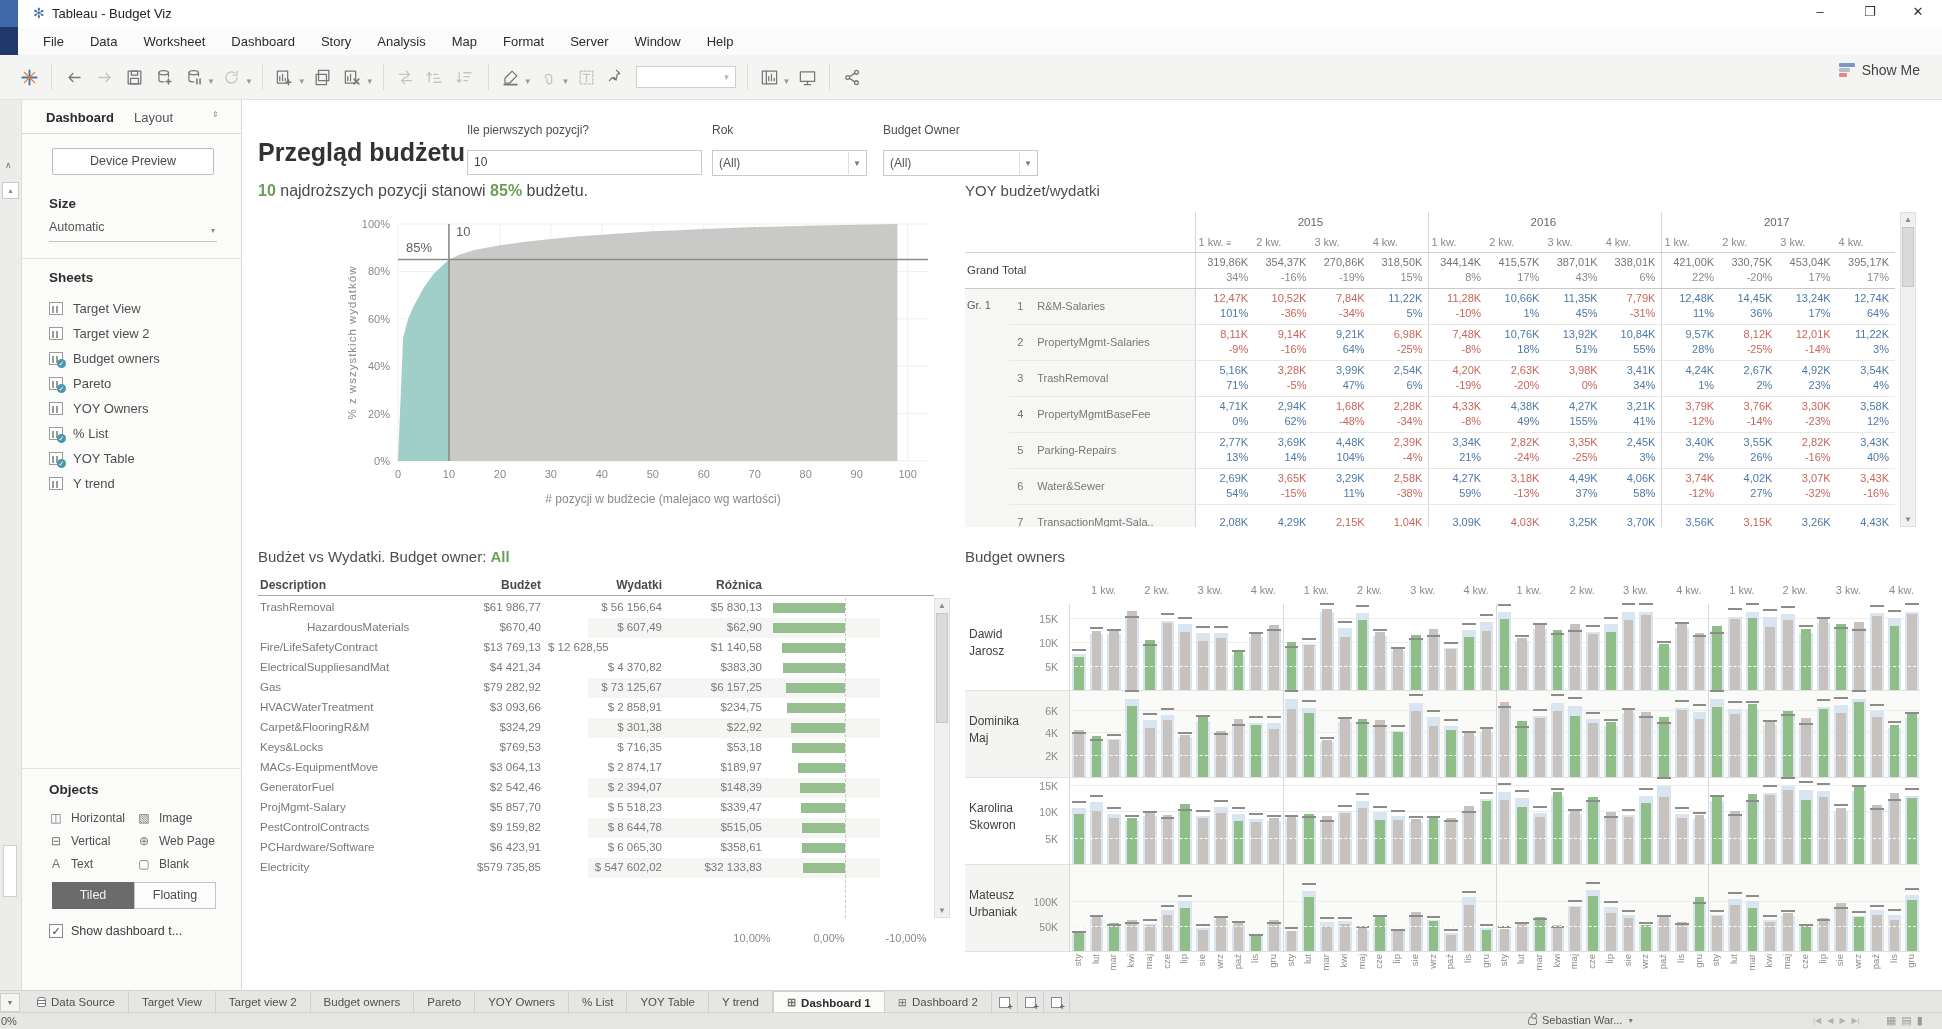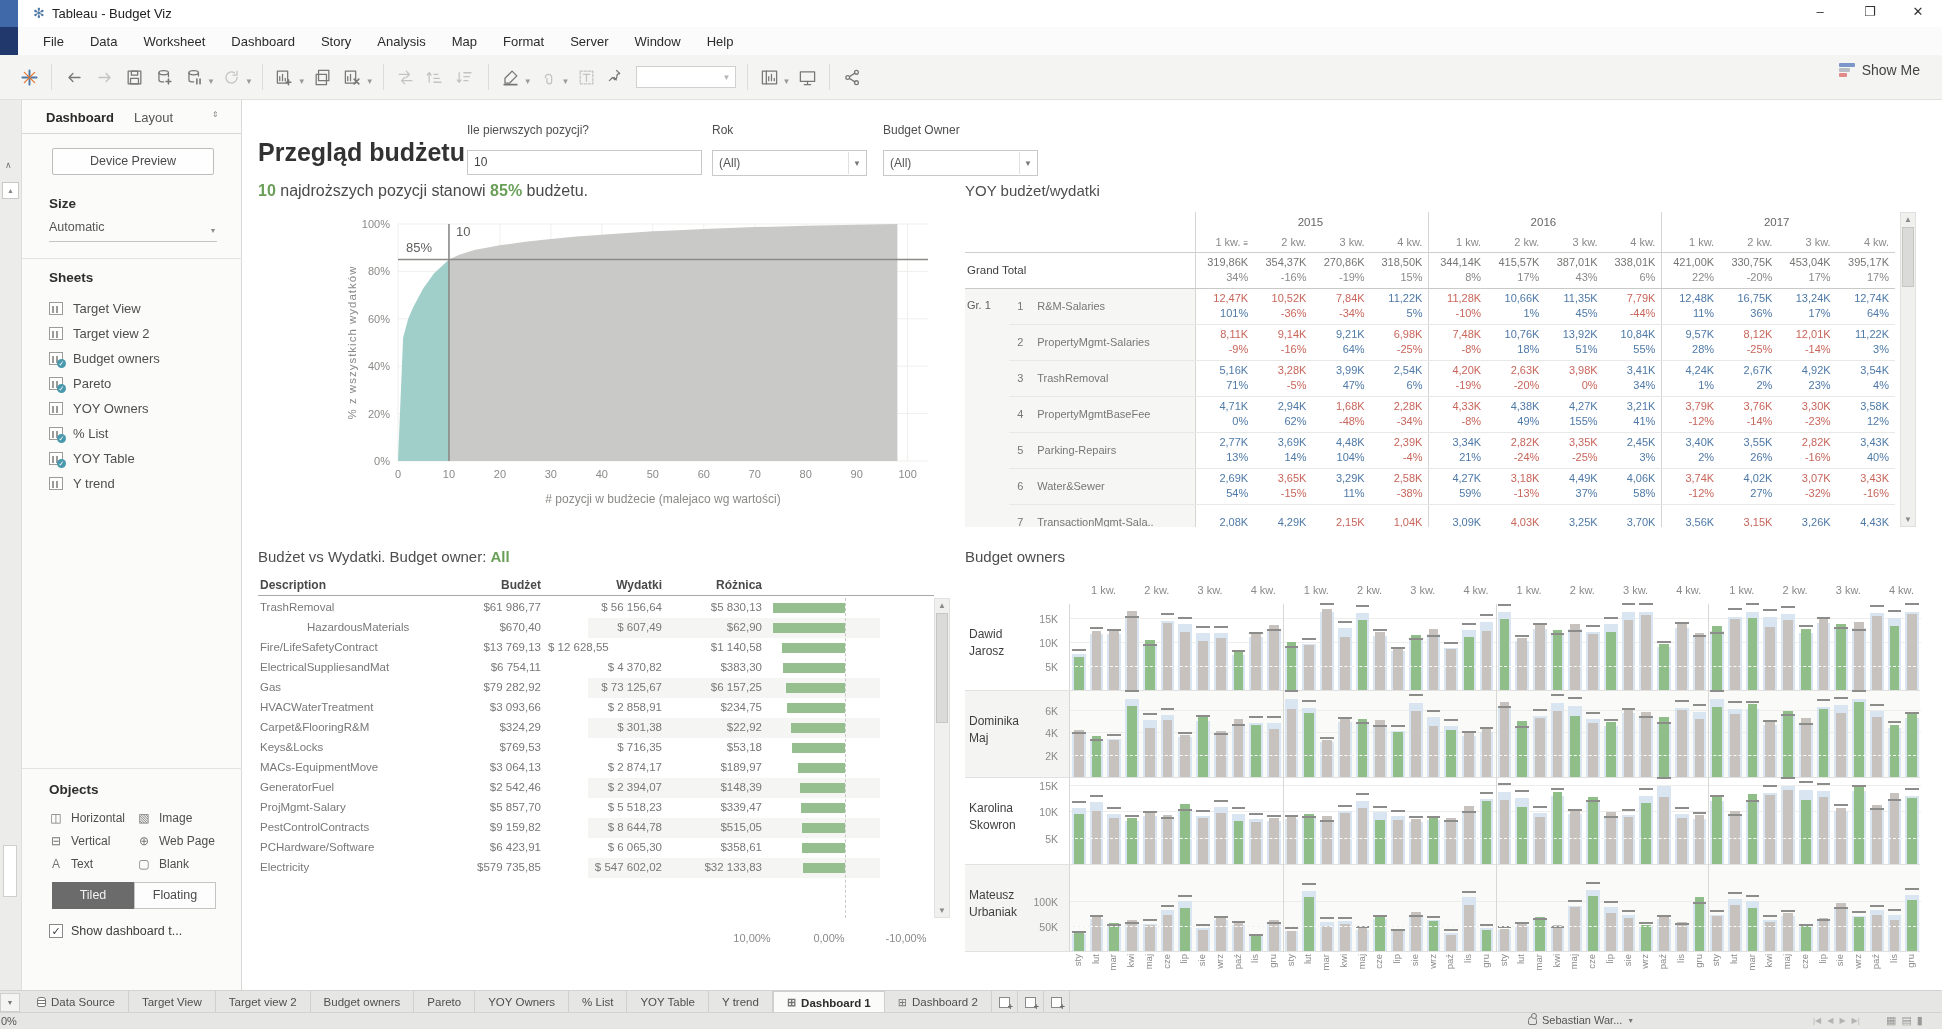--- a/index.html
+++ b/index.html
@@ -85,21 +85,21 @@
   
   #pareto-sub { left:16px; top:82px; font-size:16px; color:#4a4a4a; }
   #pareto-svg { left:16px; top:106px; }
 
   
   #yoy-title { left:723px; top:82px; }
   #yoy-wrap { left:723px; top:112px; width:930px; height:315px; overflow:hidden; }
   #yoy-table { border-collapse:collapse; table-layout:fixed; width:930px; }
   #yoy-table td { font-size:11px; color:#777; padding:0 6px 0 2px; overflow:hidden; white-space:nowrap; }
   #yoy-table .yr { text-align:center; font-size:11.5px; color:#666; height:20px; }
-  #yoy-table .qt { text-align:right; color:#8a8a8a; height:20px; border-bottom:1px solid #cfcfcd; }
+  #yoy-table .qt { color:#8a8a8a; height:20px; border-bottom:1px solid #cfcfcd; }
   #yoy-table .val-cell { text-align:right; vertical-align:middle; height:36px; line-height:15px; }
   #yoy-table .lbl { background:#f6f6f4; }
   #yoy-table .gt td { border-bottom:1px solid #c9c9c7; }
   #yoy-table .data-row td { border-bottom:1px solid #e8e8e6; }
   #yoy-table .gstart { border-left:1px solid #d5d5d3; }
   .c-b { color:#4e79a7; } .c-r { color:#c8665b; } .c-g { color:#8a8a8a; }
   #yoy-scroll { left:1658px; top:112px; width:16px; height:315px; background:#f0f0ee; border:1px solid #e0e0de; }
   .scr-arr { position:absolute; left:0; width:14px; text-align:center; font-size:8px; color:#8a8a8a; cursor:pointer; }
   .scr-thumb { position:absolute; left:1px; width:12px; background:#dadad8; border:1px solid #c6c6c4; }
 
@@ -625,28 +625,28 @@
             <td class="val-cell">
               <div class="c-b">10,66K</div>
               <div class="c-b">1%</div>
             </td>
             <td class="val-cell">
               <div class="c-b">11,35K</div>
               <div class="c-b">45%</div>
             </td>
             <td class="val-cell">
               <div class="c-r">7,79K</div>
-              <div class="c-r">-44%</div>
+              <div class="c-r">-31%</div>
             </td>
             <td class="val-cell gstart">
               <div class="c-b">12,48K</div>
               <div class="c-b">11%</div>
             </td>
             <td class="val-cell">
-              <div class="c-b">16,75K</div>
+              <div class="c-b">14,45K</div>
               <div class="c-b">36%</div>
             </td>
             <td class="val-cell">
               <div class="c-b">13,24K</div>
               <div class="c-b">17%</div>
             </td>
             <td class="val-cell">
               <div class="c-b">12,74K</div>
               <div class="c-b">64%</div>
             </td>
@@ -985,21 +985,21 @@
       </div>
       <div class="bt-row">
         <span style="left: 2px;">Fire/LifeSafetyContract</span>
         <span style="left: 210px; width: 73px; text-align: right;">$13 769,13</span>
         <span style="left: 290px; width: 114px; ">$ 12 628,55</span>
         <span style="left: 410px; width: 94px; text-align: right;">$1 140,58</span>
         <div class="bt-bar" style="width: 63.4px; left: 523.6px;"></div>
       </div>
       <div class="bt-row">
         <span style="left: 2px;">ElectricalSuppliesandMat</span>
-        <span style="left: 210px; width: 73px; text-align: right;">$6 754,11</span>
+        <span style="left: 210px; width: 73px; text-align: right;">$4 421,34</span>
         <span style="left: 290px; width: 114px; text-align: right;">$ 4 370,82</span>
         <span style="left: 410px; width: 94px; text-align: right;">$383,30</span>
         <div class="bt-bar" style="width: 61.7px; left: 525.3px;"></div>
       </div>
       <div class="bt-row">
         <div class="bt-band"></div>
         <span style="left: 2px;">Gas</span>
         <span style="left: 210px; width: 73px; text-align: right;">$79 282,92</span>
         <span style="left: 290px; width: 114px; text-align: right;">$ 73 125,67</span>
         <span style="left: 410px; width: 94px; text-align: right;">$6 157,25</span>

